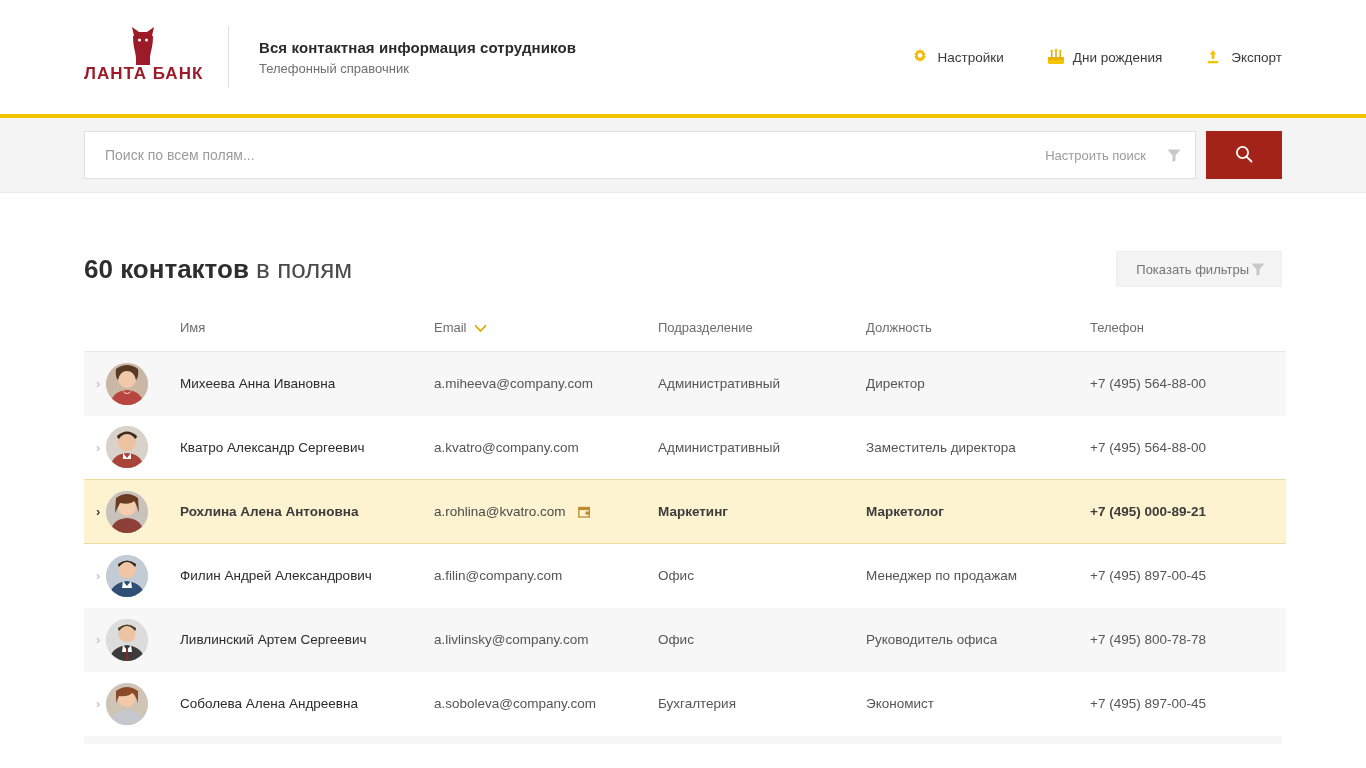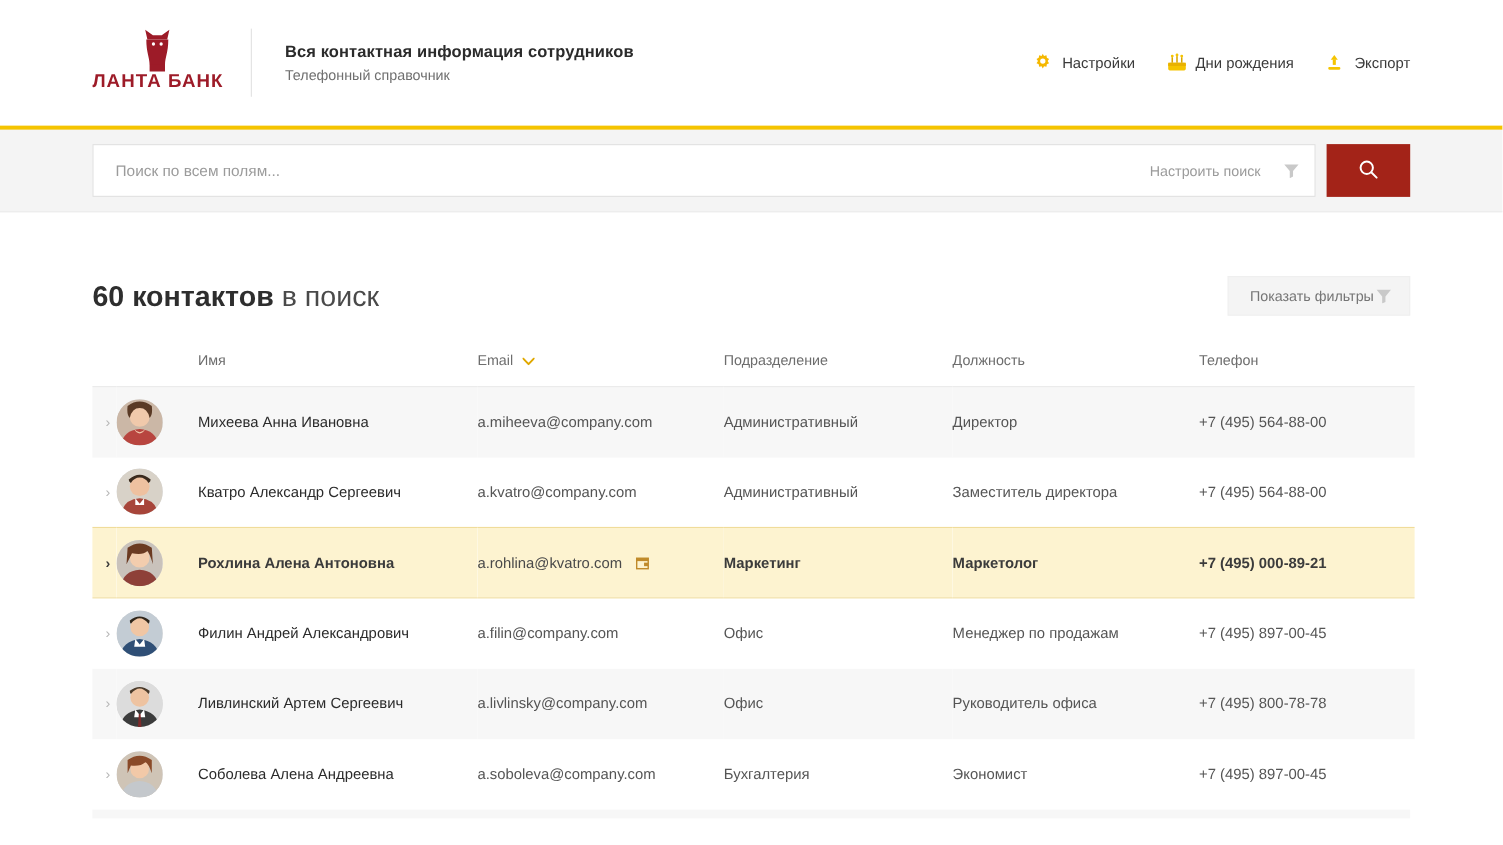--- a/index.html
+++ b/index.html
@@ -59,21 +59,21 @@
   }
   .title-sub {
     font-size: 13px;
     color: #6f6f6f;
     margin-top: 5px;
   }
   .header-nav {
     margin-left: auto;
     display: flex;
     align-items: center;
-    gap: 28px;
+    gap: 42px;
   }
   .nav-item {
     display: flex;
     align-items: center;
     gap: 9px;
     font-size: 13.5px;
     color: #3a3a3a;
     cursor: pointer;
     white-space: nowrap;
   }
@@ -307,21 +307,21 @@
         <circle cx="8.5" cy="8.5" r="5.6" fill="none" stroke="#ffffff" stroke-width="1.8"></circle>
         <line x1="12.8" y1="12.8" x2="17.5" y2="17.5" stroke="#ffffff" stroke-width="1.8" stroke-linecap="round"></line>
       </svg>
     </span>
   </button>
 </div>
 
 <div class="content">
   <div class="count-row">
     <div class="count-title">
-      <b>60 контактов</b><span> в поиск</span>
+      <b>60 контактов</b><span> в полям</span>
     </div>
     <div class="filters-btn">
       <span>Показать фильтры</span>
       <span class="funnel">
         <svg width="14" height="14" viewBox="0 0 14 14">
           <path fill="#c9c9c9" d="M0.5 1.5h13l-5 6v5l-3 1.5v-6.5z"></path>
         </svg>
       </span>
     </div>
   </div>

